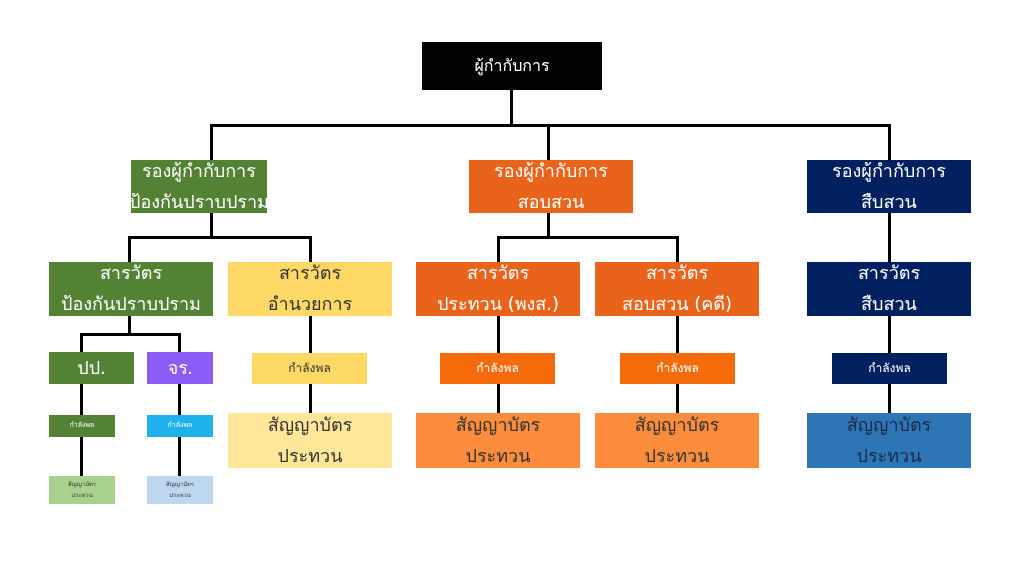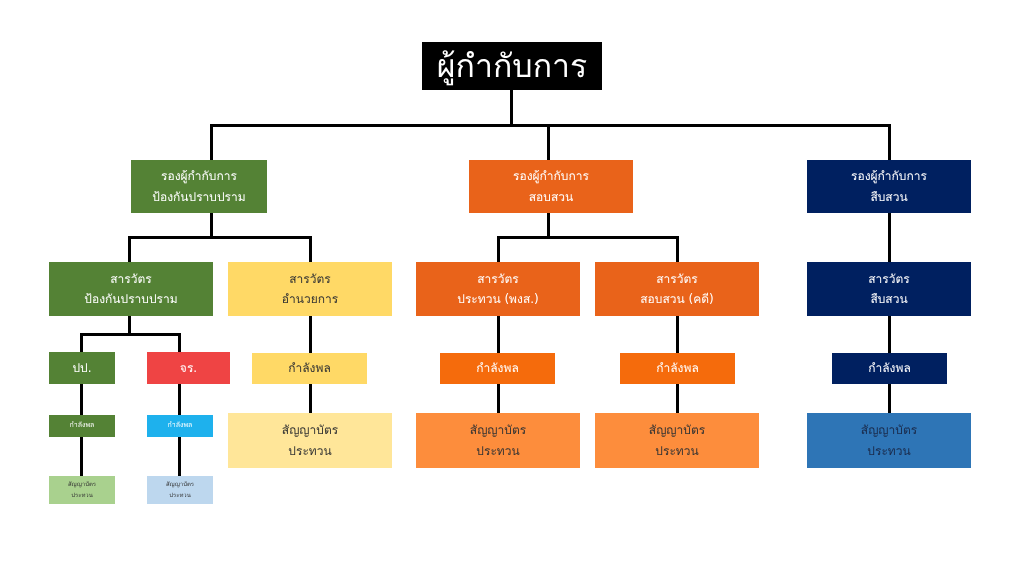--- a/index.html
+++ b/index.html
@@ -2,25 +2,25 @@
 <html><head>
 <meta charset="utf-8">
 <style>
   html, body { margin:0; padding:0; background:#ffffff; }
   body { width:1024px; height:576px; position:relative; overflow:hidden;
          font-family:"DejaVu Sans","Liberation Sans",sans-serif; }
   .line { position:absolute; background:#000; }
   .node { position:absolute; display:flex; flex-direction:column; align-items:center;
           justify-content:center; text-align:center; box-sizing:border-box; line-height:1.7; }
   .node span { display:block; white-space:nowrap; }
-  .f13 { font-size:12px; }
+  .f13 { font-size:18px; }
   .f12 { font-size:12px; }
   .f7 { font-size:7px; line-height:1.6; }
   .f6 { font-size:6px; line-height:1.8; }
-  .f24 { font-size:32px;align-items:center; }
+  .f24 { font-size:16px;align-items:center; }
 </style>
 </head>
 <body>
 
 <div class="line" style="left:510px;top:90px;width:3px;height:36px;"></div>
 
 <div class="line" style="left:210px;top:124px;width:681px;height:3px;"></div>
 <div class="line" style="left:210px;top:124px;width:3px;height:36px;"></div>
 <div class="line" style="left:547px;top:124px;width:3px;height:36px;"></div>
 <div class="line" style="left:888px;top:124px;width:3px;height:36px;"></div>
@@ -89,24 +89,24 @@
 </div>
 <div class="node f13" style="left:595px;top:262px;width:164px;height:54px;background:#e9631a;color:#fff;">
   <span>สารวัตร</span>
   <span>สอบสวน (คดี)</span>
 </div>
 <div class="node f13" style="left:807px;top:262px;width:164px;height:54px;background:#002060;color:#fff;">
   <span>สารวัตร</span>
   <span>สืบสวน</span>
 </div>
 
-<div class="node f13" style="left:49px;top:352px;width:66px;height:32px;background:#548235;color:#fff;">
+<div class="node f13" style="left:49px;top:352px;width:85px;height:32px;background:#548235;color:#fff;">
   <span>ปป.</span>
 </div>
-<div class="node f13" style="left:147px;top:352px;width:83px;height:32px;background:#ef4444;color:#fff;">
+<div class="node f13" style="left:147px;top:352px;width:66px;height:32px;background:#8b5cf6;color:#fff;font-family:Liberation Serif, serif;">
   <span>จร.</span>
 </div>
 
 <div class="node f7" style="left:49px;top:415px;width:66px;height:22px;background:#548235;color:#fff;">
   <span>กำลังพล</span>
 </div>
 <div class="node f7" style="left:147px;top:415px;width:66px;height:22px;background:#1eb1ed;color:#fff;">
   <span>กำลังพล</span>
 </div>
 

